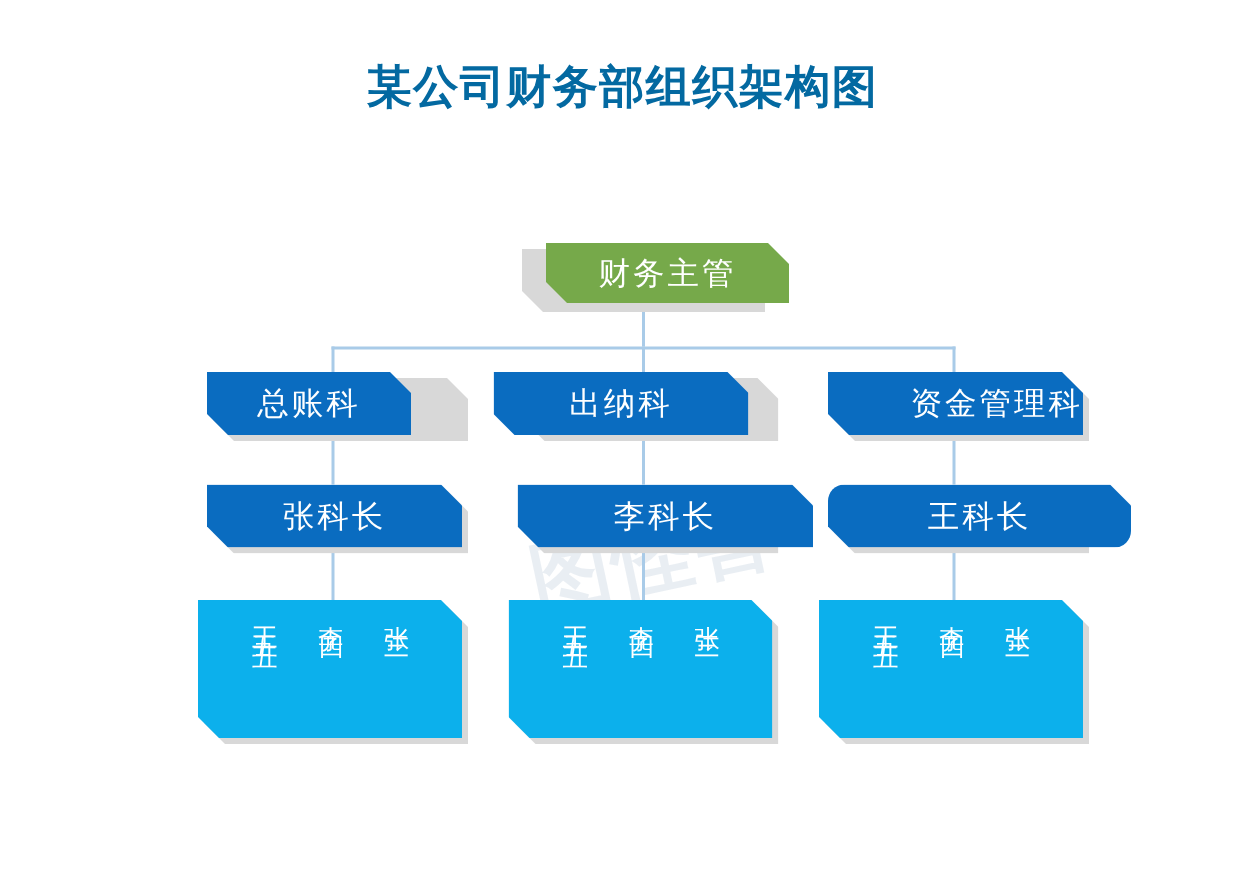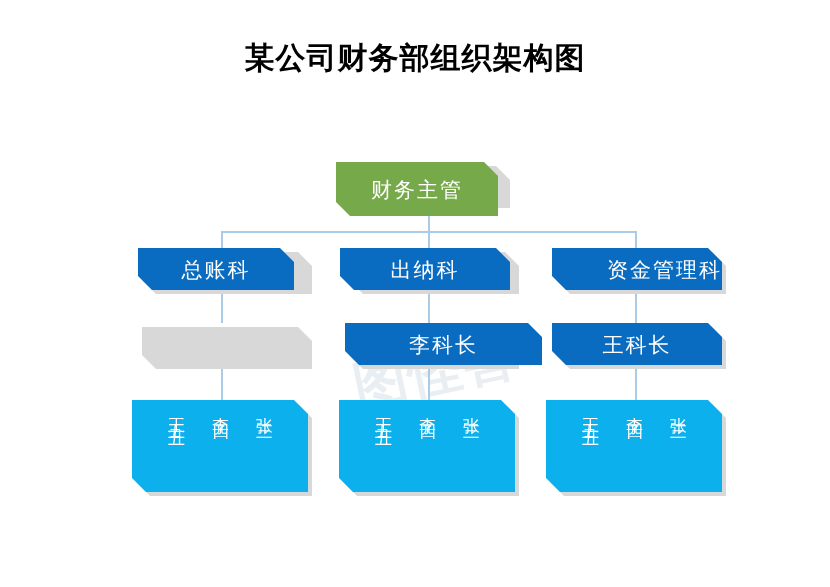--- a/index.html
+++ b/index.html
@@ -13,21 +13,21 @@
   }
   #stage{position:relative;width:830px;height:587px;}
 
   
   .page-title{
     position:absolute;
     left:0;top:38px;width:830px;
     text-align:center;
     font-size:30px;
     font-weight:bold;
-    color:#000000;
+    color:#0369a1;
     letter-spacing:1px;
     white-space:nowrap;
   }
 
   
   .conn{position:absolute;background:#a9cbe8;}
   .conn.v{width:2px;}
   .conn.h{height:2px;}
 
   
@@ -117,48 +117,51 @@
 
   <div class="conn v" style="left:221px;top:293px;height:30px;"></div>
   <div class="conn v" style="left:428px;top:293px;height:30px;"></div>
   <div class="conn v" style="left:635px;top:293px;height:30px;"></div>
 
   <div class="conn v" style="left:221px;top:368px;height:32px;"></div>
   <div class="conn v" style="left:428px;top:368px;height:32px;"></div>
   <div class="conn v" style="left:635px;top:368px;height:32px;"></div>
 
   <div class="shadow" style="left:348px;top:166px;width:162px;height:42px;"></div>
-  <div class="node green" style="left:336px;top:162px;width:162px;height:54px;">
+  <div class="node green" style="left:364px;top:162px;width:162px;height:40px;">
     <span class="label">财务主管</span>
   </div>
 
   <div class="shadow" style="left:142px;top:252px;width:170px;height:42px;"></div>
-  <div class="node blue" style="left:138px;top:248px;width:156px;height:42px;">
+  <div class="node blue" style="left:138px;top:248px;width:136px;height:42px;">
     <span class="label">总账科</span>
   </div>
 
   <div class="shadow" style="left:349px;top:252px;width:170px;height:42px;"></div>
-  <div class="node blue" style="left:340px;top:248px;width:170px;height:42px;">
+  <div class="node blue" style="left:329px;top:248px;width:170px;height:42px;">
     <span class="label">出纳科</span>
   </div>
 
   <div class="shadow" style="left:556px;top:252px;width:170px;height:42px;"></div>
   <div class="node blue" style="left:552px;top:248px;width:170px;height:42px;justify-content:flex-end;">
     <span class="label">资金管理科</span>
   </div>
 
   <div class="shadow" style="left:142px;top:327px;width:170px;height:42px;"></div>
+  <div class="node blue" style="left:138px;top:323px;width:170px;height:42px;">
+    <span class="label">张科长</span>
+  </div>
 
   <div class="shadow" style="left:349px;top:327px;width:170px;height:42px;"></div>
   <div class="node blue" style="left:345px;top:323px;width:197px;height:42px;">
     <span class="label">李科长</span>
   </div>
 
   <div class="shadow" style="left:556px;top:327px;width:170px;height:42px;"></div>
-  <div class="node blue" style="left:552px;top:323px;width:170px;height:42px;">
+  <div class="node blue" style="left:552px;top:323px;width:202px;height:42px;border-radius:11px;">
     <span class="label">王科长</span>
   </div>
 
   <div class="shadow" style="left:136px;top:404px;width:176px;height:92px;"></div>
   <div class="node cyan staff" style="left:132px;top:400px;width:176px;height:92px;">
     <span class="col">王五五</span>
     <span class="col">李四</span>
     <span class="col">张三</span>
   </div>
 

